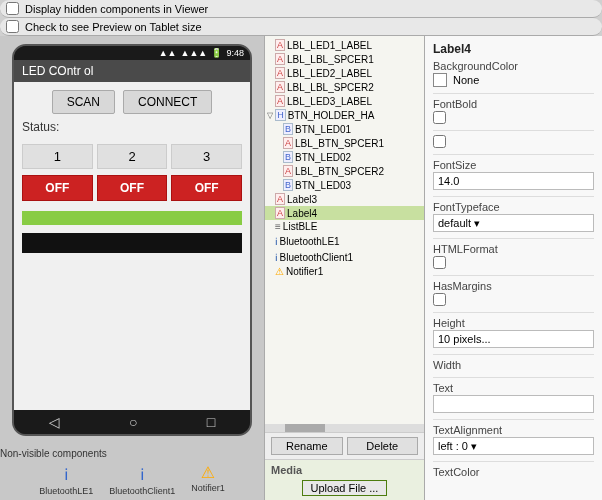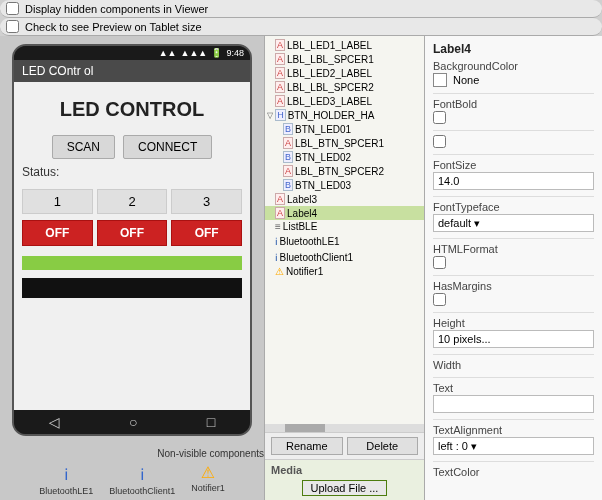--- a/index.html
+++ b/index.html
@@ -25,21 +25,21 @@
     .phone-btn { background: #d8d8d8; border: 1px solid #aaa; padding: 4px 14px; font-size: 12px; border-radius: 2px; }
     .status-row { font-size: 12px; color: #333; }
     .led-headers { display: flex; gap: 4px; margin-top: 4px; }
     .led-header-cell { flex: 1; background: #e0e0e0; border: 1px solid #ccc; text-align: center; padding: 4px 0; font-size: 13px; }
     .led-btns { display: flex; gap: 4px; }
     .led-btn-off { flex: 1; background: #cc2222; color: white; text-align: center; padding: 5px 0; font-size: 12px; font-weight: bold; border: 1px solid #aa1111; }
     .green-bar { height: 14px; background: #88cc44; margin-top: 4px; }
     .black-bar { height: 20px; background: #111; margin-top: 2px; }
     .phone-nav-bar { background: #1a1a1a; display: flex; justify-content: space-around; align-items: center; padding: 4px 0; }
     .phone-nav-icon { color: #ccc; font-size: 14px; }
-    .non-visible { text-align: right; font-size: 10px; padding: 4px 0 2px; background: #c8c8c8; color: #333; }
+    .non-visible { text-align: left; font-size: 10px; padding: 4px 0 2px; background: #c8c8c8; color: #333; }
     .non-visible-icons { display: flex; justify-content: center; gap: 16px; padding: 2px 0 4px; background: #c8c8c8; }
     .nv-item { display: flex; flex-direction: column; align-items: center; font-size: 9px; color: #333; gap: 1px; }
     .nv-icon { font-size: 16px; }
     .bluetooth-icon { color: #3366cc; }
     .warning-icon { color: #ffaa00; }
 
     
     .tree-section { width: 160px; background: #f5f5f0; border-right: 1px solid #aaa; display: flex; flex-direction: column; }
     .tree-scroll { flex: 1; overflow-y: auto; overflow-x: hidden; padding: 2px 0; }
     .tree-item { display: flex; align-items: center; padding: 1px 2px; gap: 2px; font-size: 10px; white-space: nowrap; cursor: pointer; }
@@ -92,21 +92,20 @@
         <span>▲▲</span>
         <span>▲▲▲</span>
         <span>🔋</span>
         <span>9:48</span>
       </div>
       <div class="phone-title-bar">
         <span>LED COntr ol</span>
       </div>
       <div class="phone-screen">
         <div class="phone-content">
-          <div class="led-control-title">LED CONTROL</div>
           <div class="phone-btn-row">
             <button class="phone-btn">SCAN</button>
             <button class="phone-btn">CONNECT</button>
           </div>
           <div class="status-row">Status:</div>
           <div class="led-headers">
             <div class="led-header-cell">1</div>
             <div class="led-header-cell">2</div>
             <div class="led-header-cell">3</div>
           </div>

